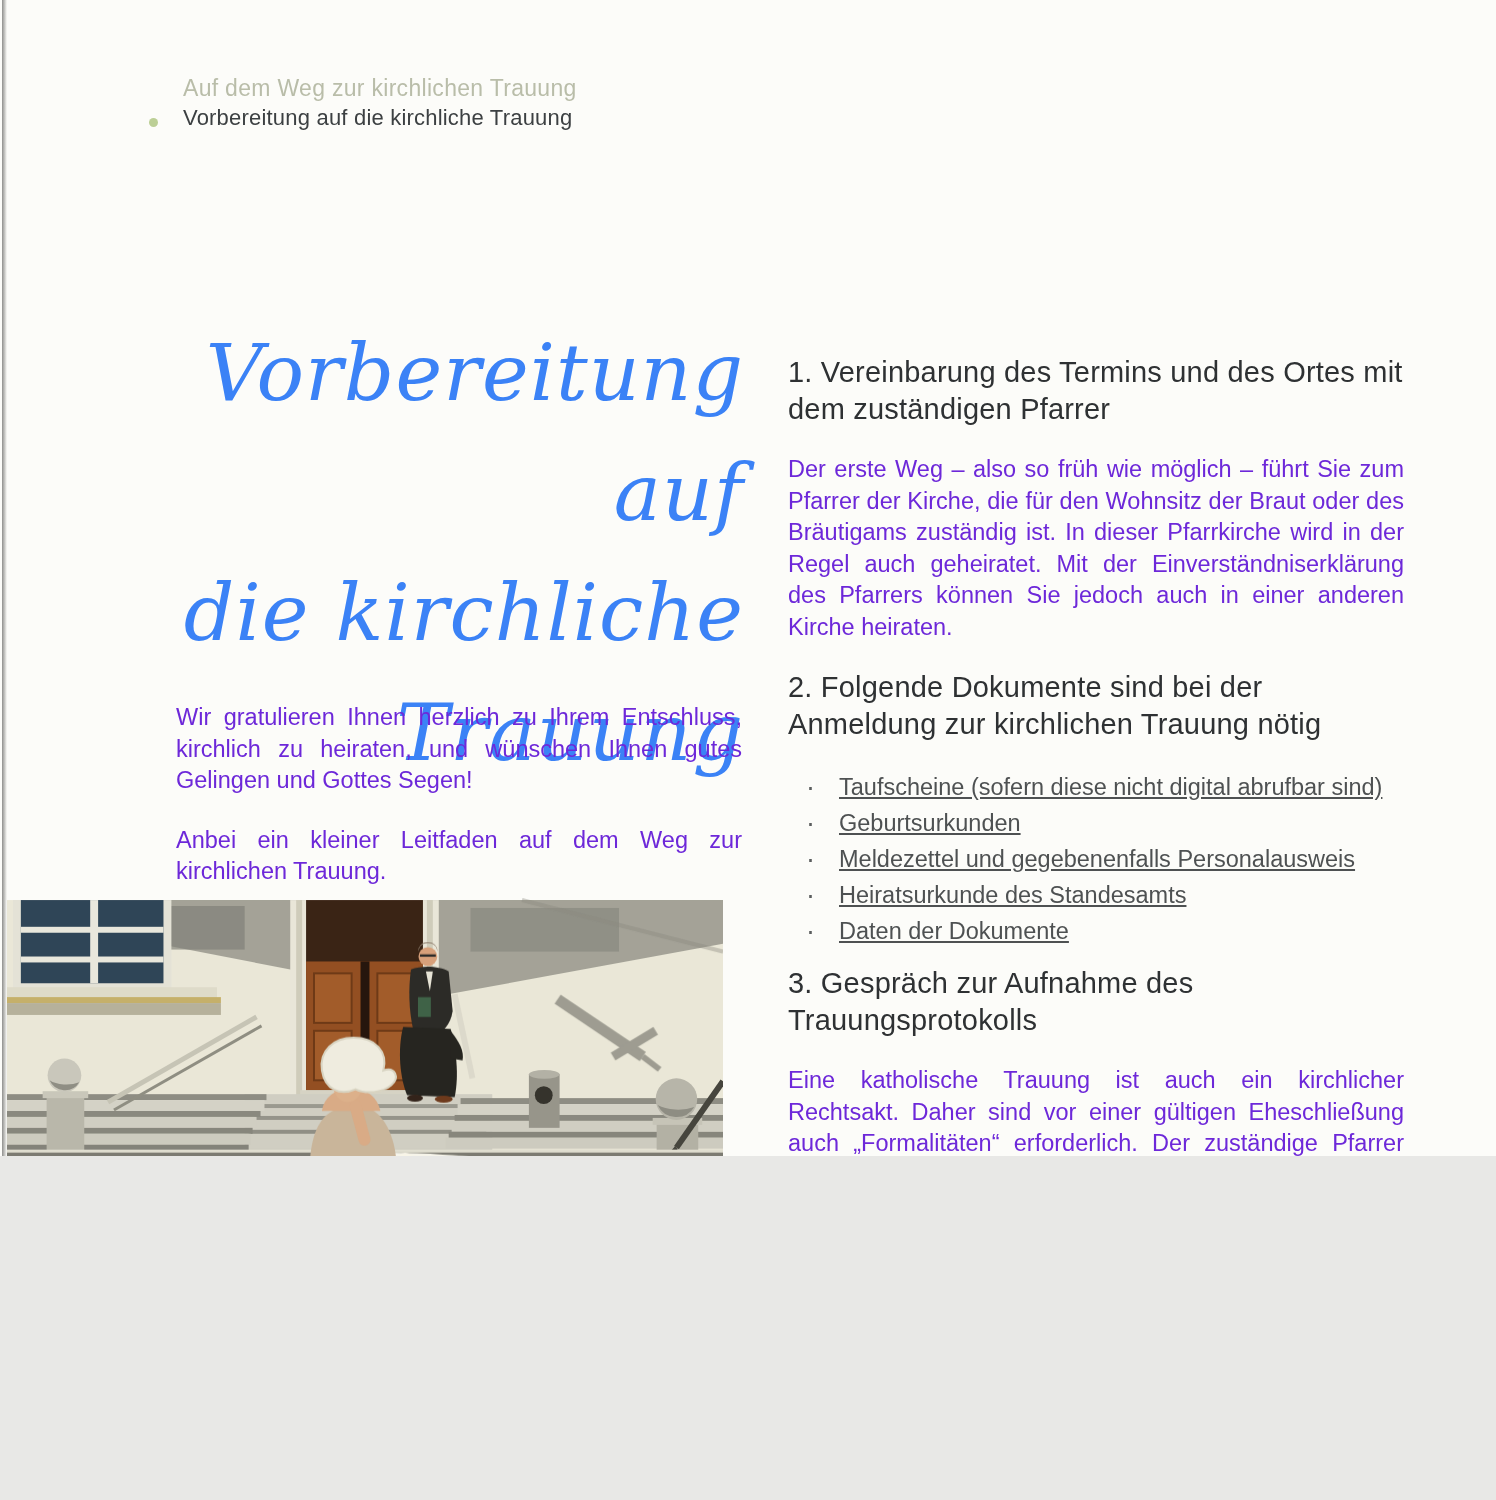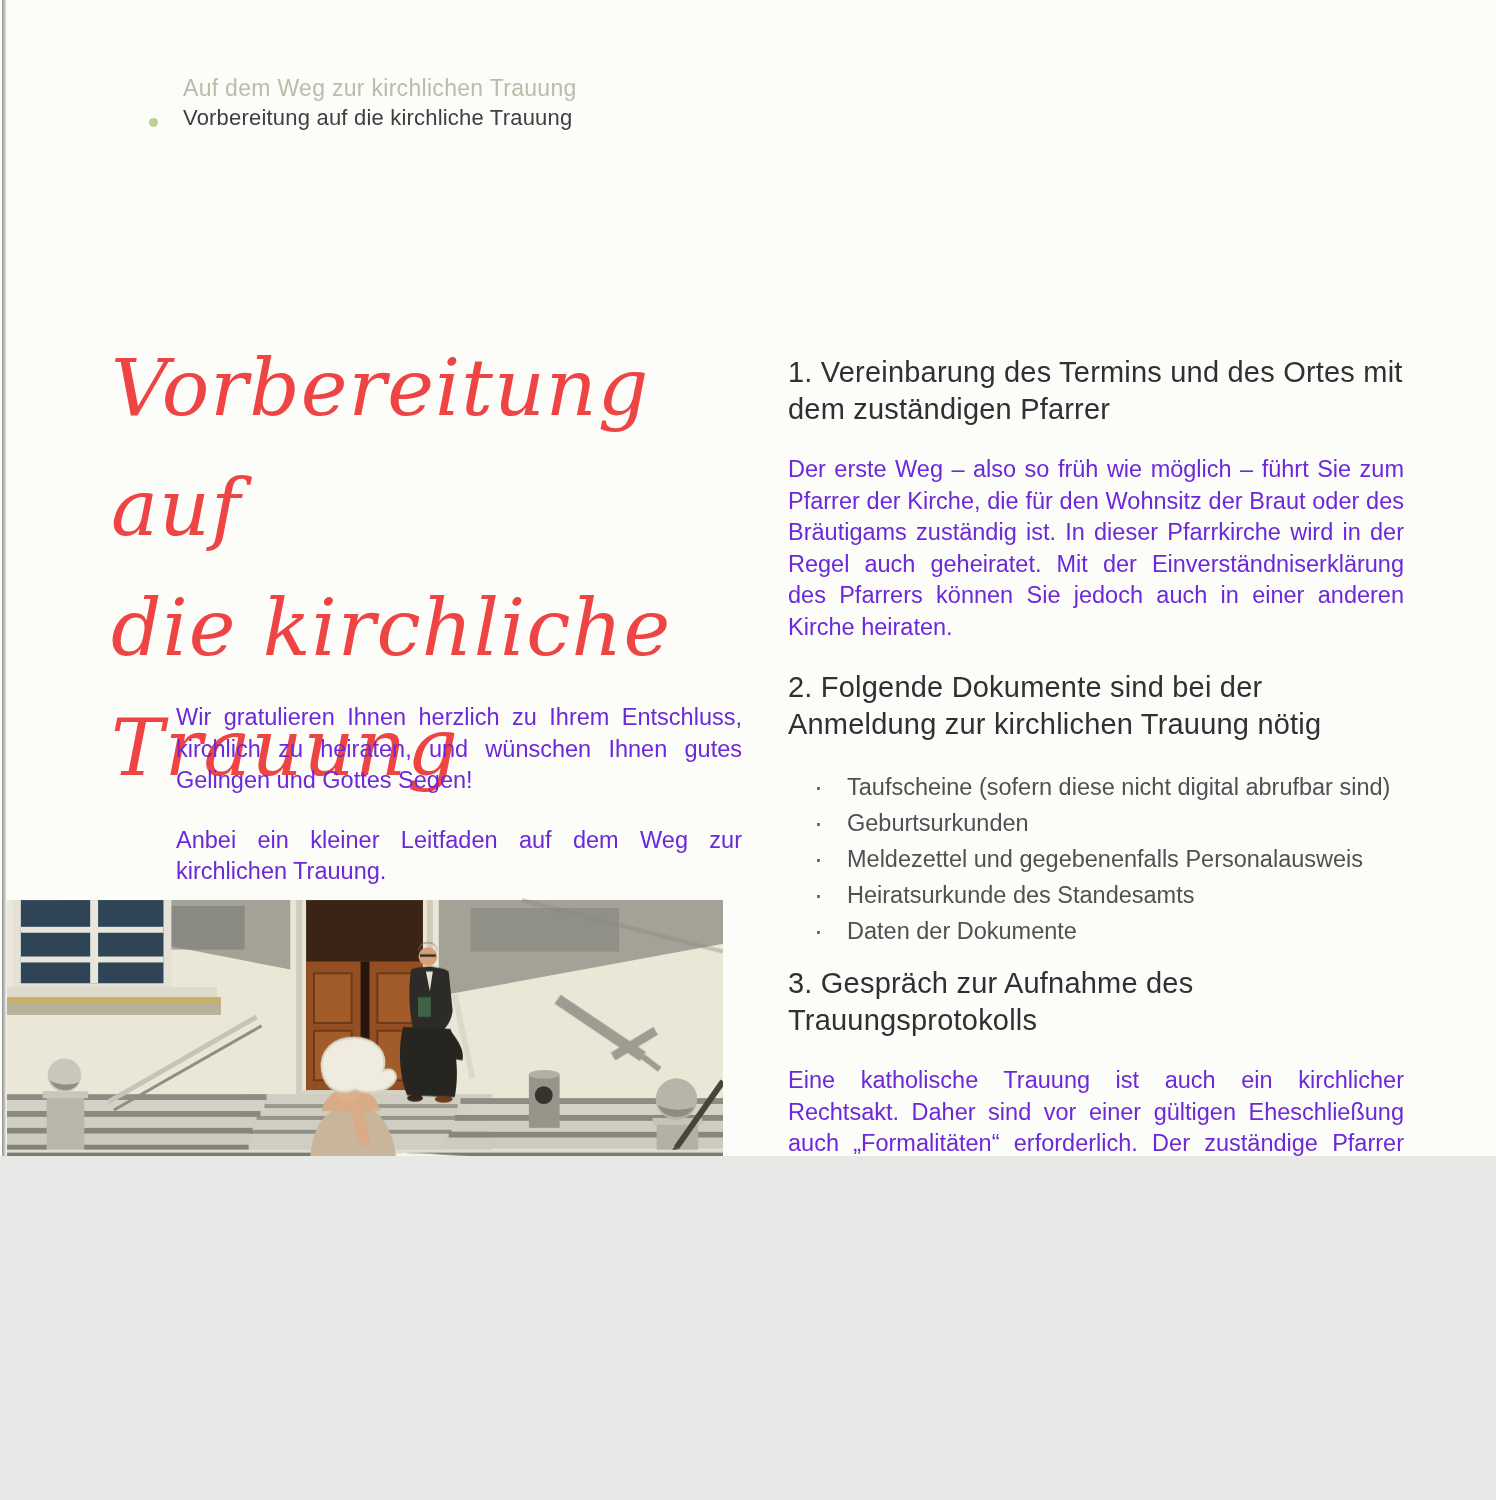--- a/index.html
+++ b/index.html
@@ -18,41 +18,41 @@
   
   .crumbs{position:absolute;left:183px;top:74px;}
   .crumb-top{font-size:23px;line-height:29px;color:#b9bda9;letter-spacing:.3px;}
   .crumb-current{font-size:22px;line-height:30px;color:#3c4042;letter-spacing:.2px;}
   .crumb-dot{
     position:absolute;left:-34px;top:44px;width:9px;height:9px;border-radius:50%;
     background:#bccf96;
   }
   
   .script-title{
-    position:absolute;left:95px;top:312px;width:648px;margin:16px;
+    position:absolute;left:95px;top:312px;width:648px;margin:1px;
     font-family:"DejaVu Serif",serif;font-style:italic;font-weight:400;
-    font-size:79px;line-height:120px;color:#ef4444;
+    font-size:79px;line-height:120px;color:#3b82f6;text-align:right;
     letter-spacing:1px;
   }
   .script-title span{display:block;}
   
   .bodytext{
     font-size:23.5px;line-height:31.5px;color:#6d28d9;
     text-align:justify;margin:0 0 26px;hyphens:manual;
   }
   .intro{position:absolute;left:176px;top:690px;width:566px;}
   .intro p{margin:12px 0 28px;}
   
   .right-col{position:absolute;left:788px;top:338px;width:616px;}
   .sec-heading{
     font-size:29px;line-height:37px;font-weight:400;color:#2e3133;
     margin:16px 0 26px;letter-spacing:.2px;
   }
   .sec-heading span{display:block;}
-  .doc-list{list-style:none;margin:12px;padding:0;}
+  .doc-list{list-style:none;margin:4px;padding:0;text-decoration:underline;}
   .doc-list li{
     position:relative;padding-left:47px;line-height:36px;
     font-size:23.5px;color:#4e5152;
   }
   .doc-list li::before{
     content:"\00B7";position:absolute;left:14px;top:0;
     font-size:27px;color:#5a5d5e;
   }
   
   .photo{

